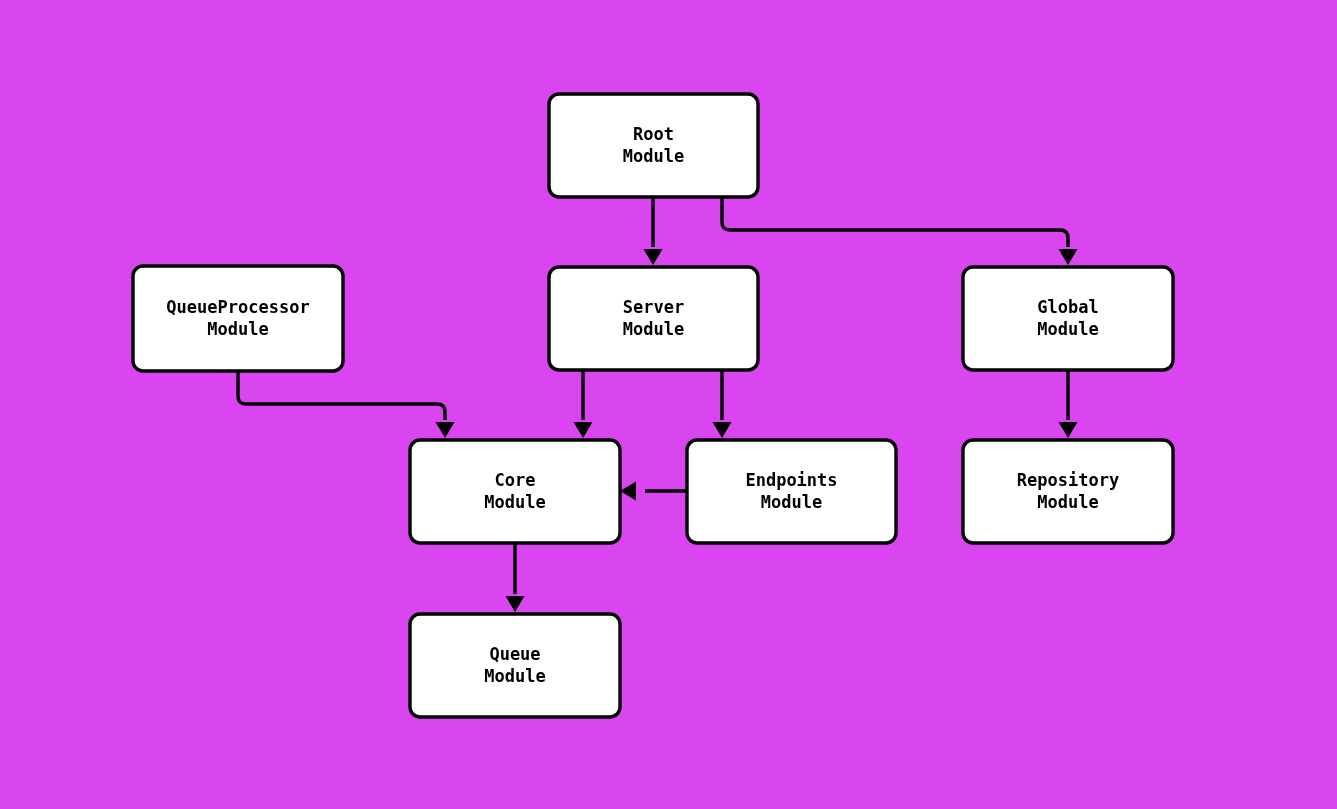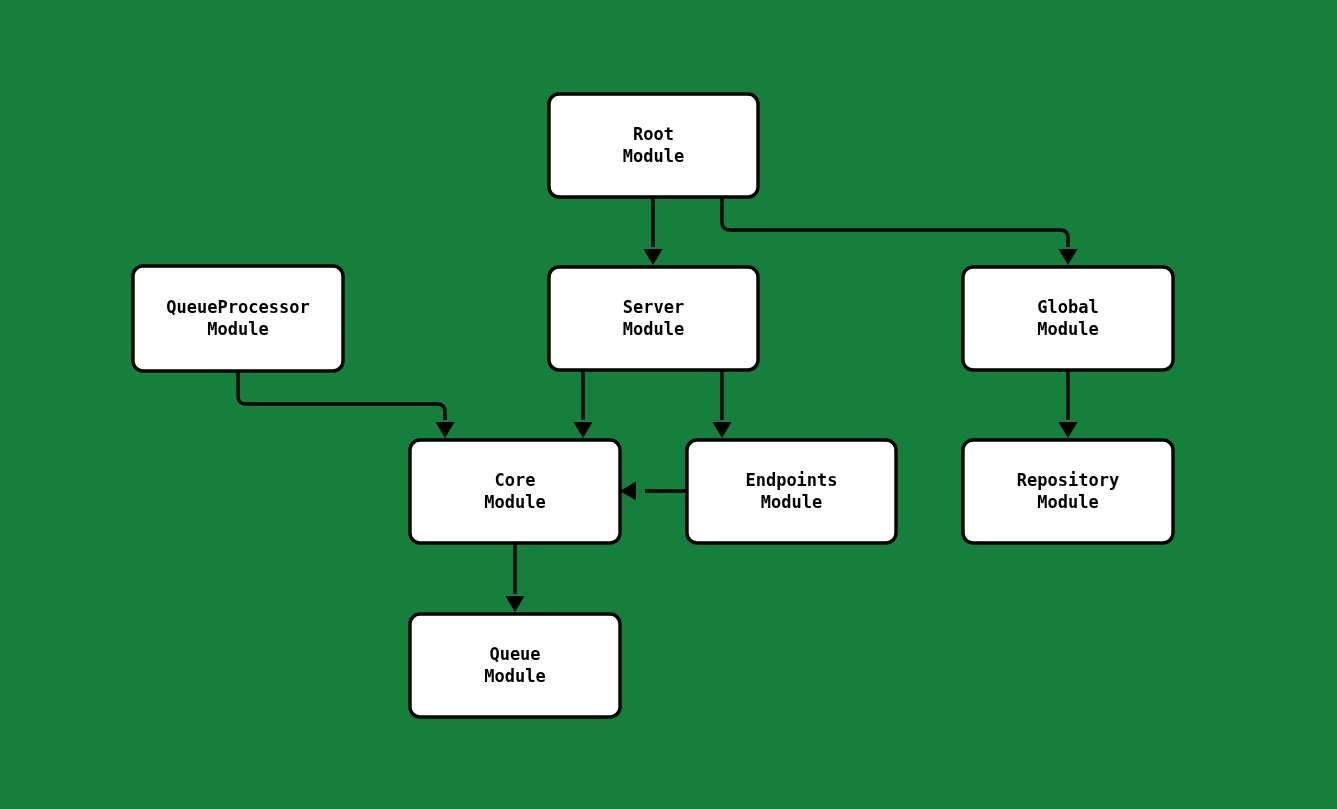--- a/index.html
+++ b/index.html
@@ -8,21 +8,21 @@
     padding: 0;
     background: #ffffff;
   }
   body {
     font-family: "DejaVu Sans Mono", "Liberation Mono", monospace;
   }
   #diagram-root {
     position: relative;
     width: 1337px;
     height: 809px;
-    background: #15803d;
+    background: #d946ef;
     overflow: hidden;
   }
   #diagram-svg {
     position: absolute;
     left: 0;
     top: 0;
     width: 1337px;
     height: 809px;
     display: block;
   }

